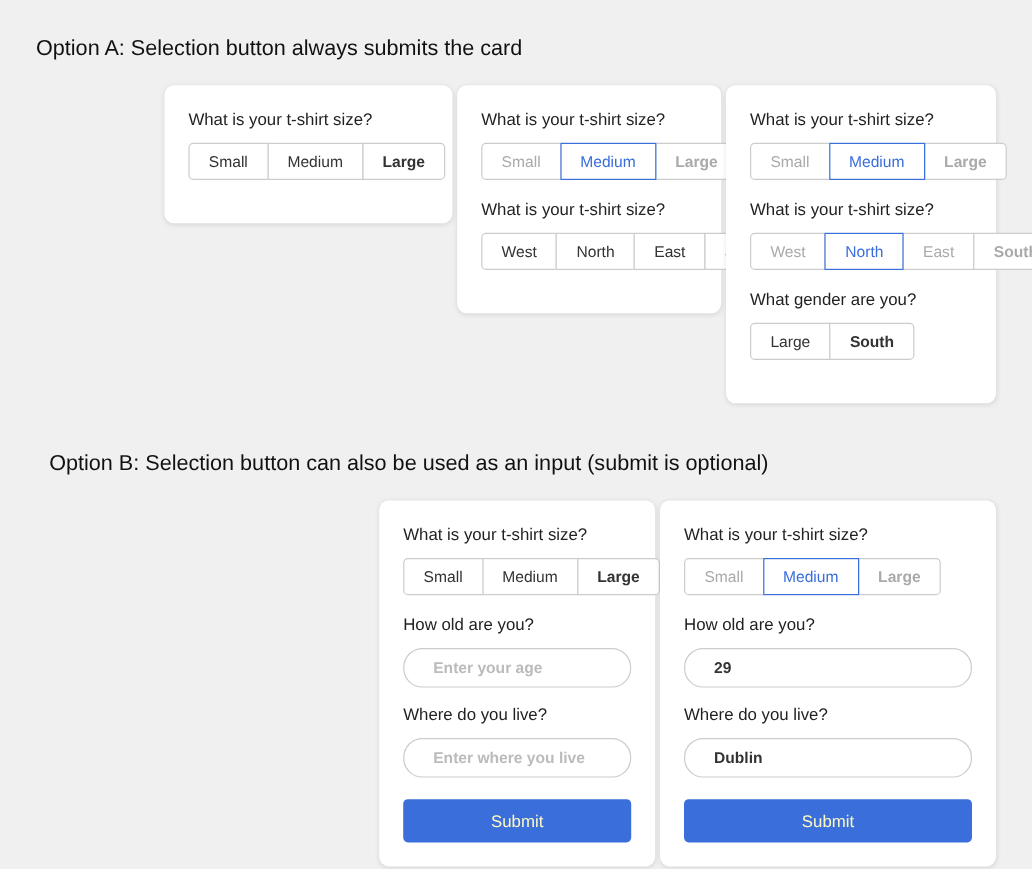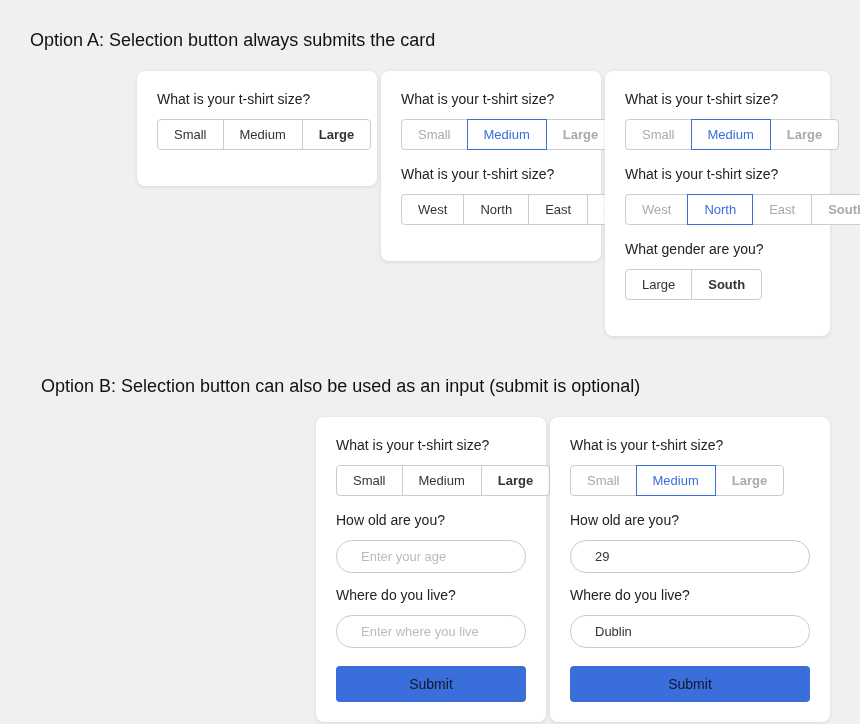--- a/index.html
+++ b/index.html
@@ -66,26 +66,27 @@
     }
     .input-field {
       width: 100%;
       border: 1px solid #ccc;
       border-radius: 16px;
       padding: 8px 24px;
       font-size: 13px;
       color: #333;
       margin-bottom: 14px;
       outline: none;
+      font-weight: bold;
     }
     .input-field::placeholder { color: #bbb; }
     .submit-btn {
       width: 100%;
       background: #3a6edb;
-      color: #0f172a;
+      color: #fef9c3;
       border: none;
       border-radius: 4px;
       padding: 10px;
       font-size: 14px;
       cursor: pointer;
       margin-top: 4px;
     }
     .section-b {
       margin-top: 10px;
       margin-left: 11px;

